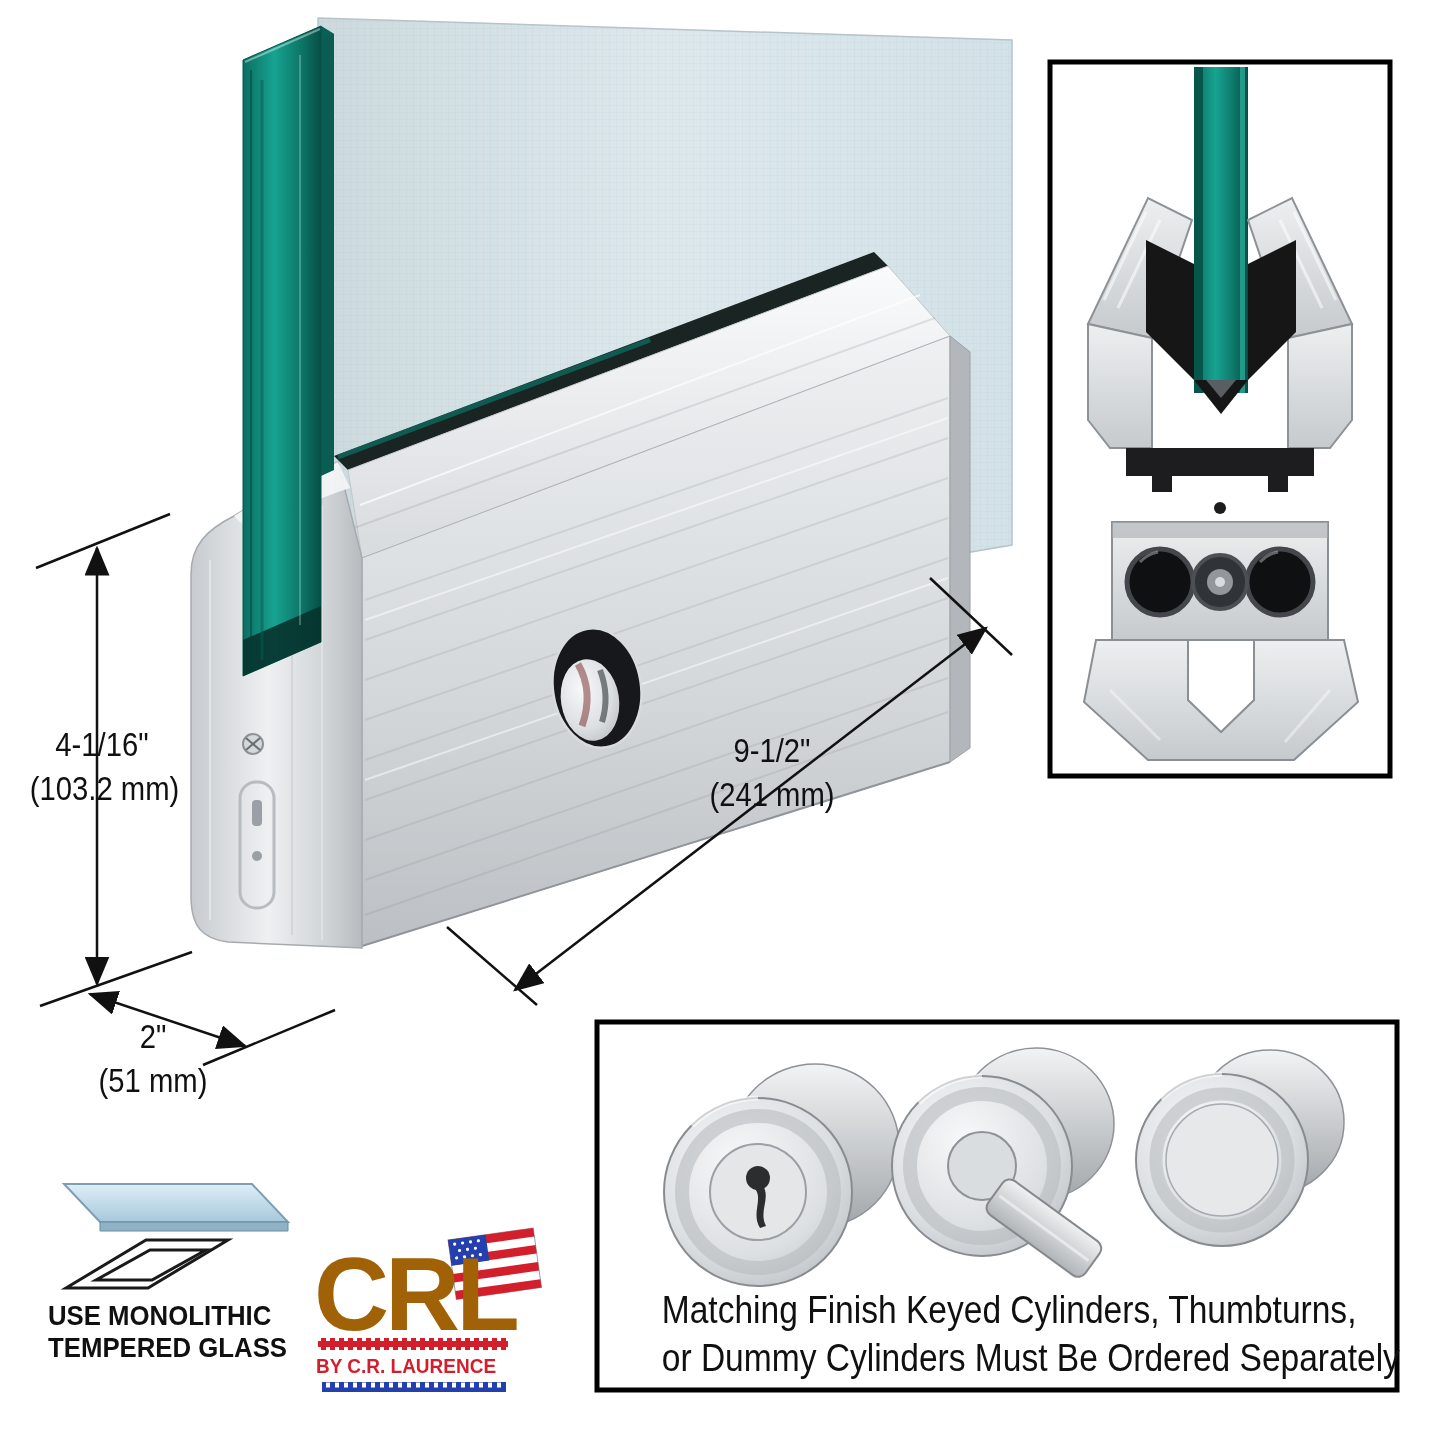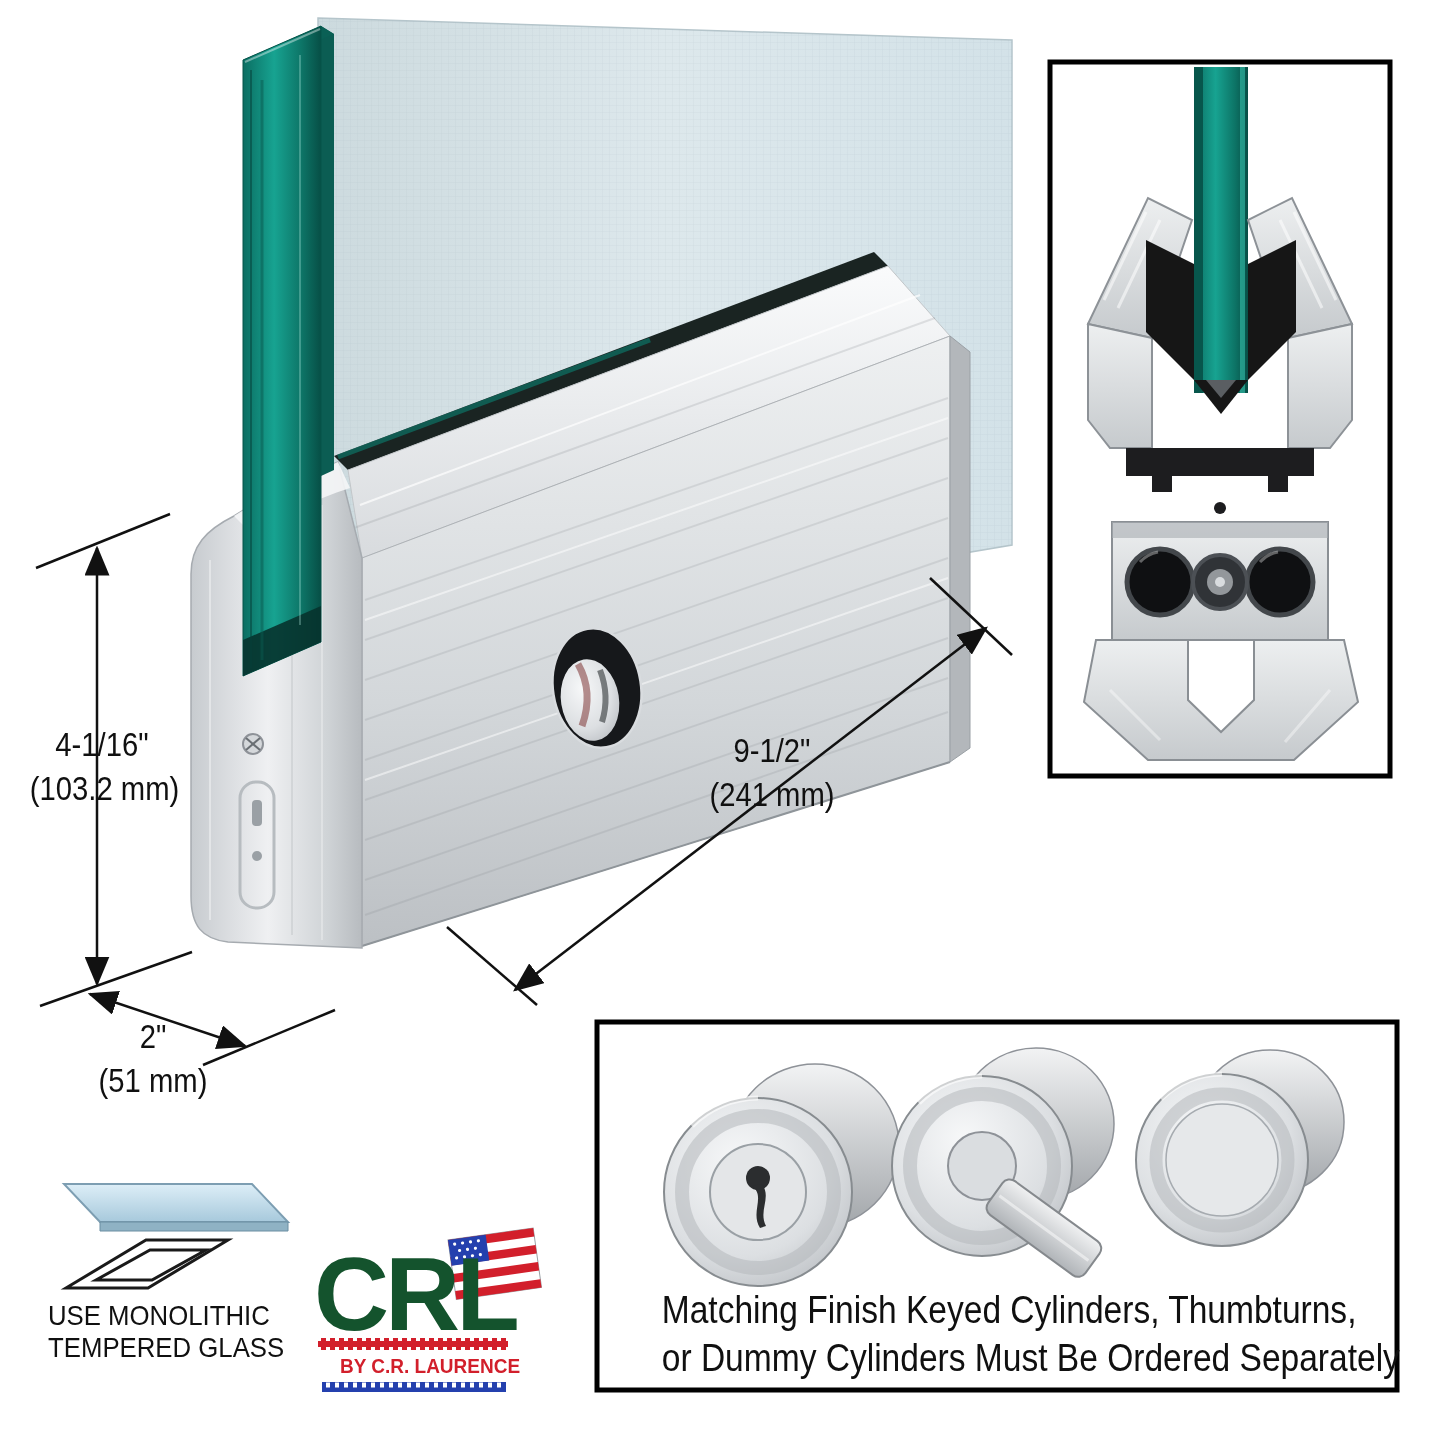--- a/index.html
+++ b/index.html
@@ -5,23 +5,23 @@
   html,body{margin:0;padding:0;background:#fff;}
   #stage{position:relative;width:1445px;height:1445px;background:#ffffff;overflow:hidden;
          font-family:"Liberation Sans",sans-serif;color:#101010;}
   #art{position:absolute;left:0;top:0;z-index:0;}
   .txt{position:absolute;z-index:2;}
   .center{text-align:center;}
   .nw{white-space:nowrap;transform:scaleX(0.86);transform-origin:50% 50%;}
   .dim{font-size:34px;line-height:1.3;}
   .patent{font-size:37px;line-height:1.26;}
   .cylnote{font-size:39px;line-height:1.22;}
-  .glassnote{font-size:28px;font-weight:normal;line-height:1.15;}
+  .glassnote{font-size:28px;font-weight:bold;line-height:1.15;}
   .glassnote .nw{transform:scaleX(0.92);transform-origin:0 50%;}
-  .crl-letters{font-size:104px;font-weight:bold;color:#14532d;letter-spacing:-4px;line-height:1;}
+  .crl-letters{font-size:104px;font-weight:bold;color:#a16207;letter-spacing:-4px;line-height:1;}
   .crl-byline{font-size:20px;font-weight:bold;color:#d21f2b;line-height:1;}
   .crl-byline .nw{transform:scaleX(0.95);}
 </style>
 </head>
 <body>
 
 <div id="stage">
 
 <svg id="art" width="1445" height="1445" viewBox="0 0 1445 1445">
   <defs>
@@ -316,17 +316,17 @@
   <div class="nw">or Dummy Cylinders Must Be Ordered Separately</div>
 </div>
 
 <div class="txt glassnote" style="left:48px;top:1300px;width:260px;">
   <div class="nw">USE MONOLITHIC</div>
   <div class="nw">TEMPERED GLASS</div>
 </div>
 
 <div class="txt crl-letters" style="left:314px;top:1242px;">CRL</div>
 
-<div class="txt crl-byline center" style="left:332px;top:1356px;width:196px;">
+<div class="txt crl-byline center" style="left:308px;top:1356px;width:196px;">
   <div class="nw">BY C.R. LAURENCE</div>
 </div>
 
 </div>
 
 </body></html>

